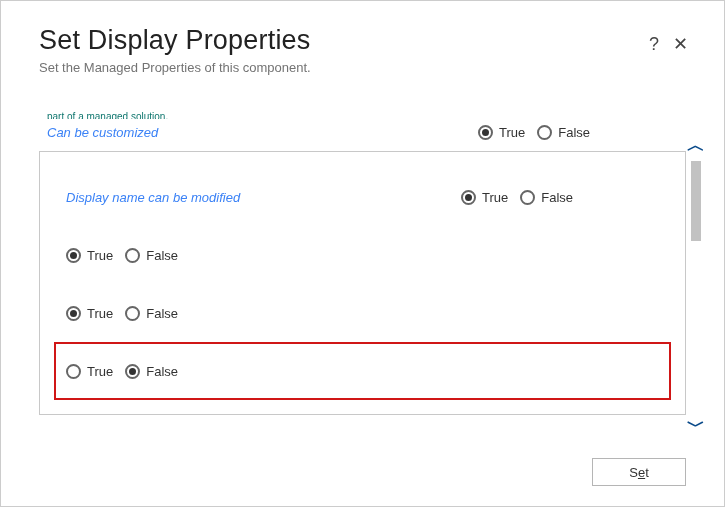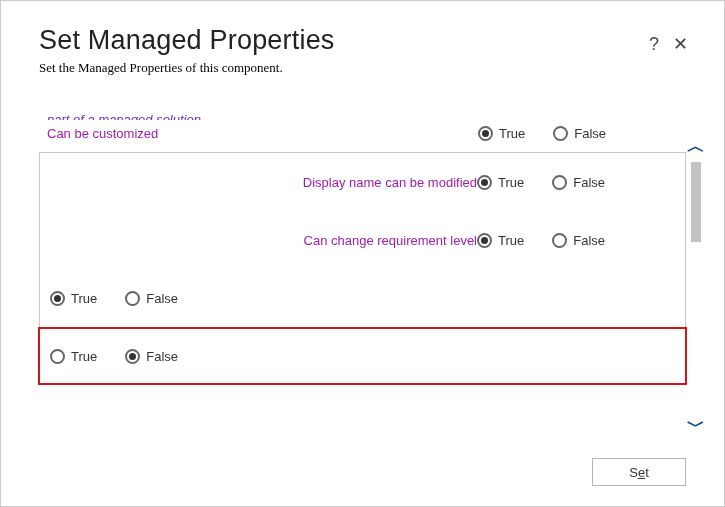--- a/index.html
+++ b/index.html
@@ -29,23 +29,22 @@
   .titles { flex:1; }
   .title {
     font-size: 27px;
     font-weight: 300;
     color: #222;
     margin: 4px 0 4px 0;
     letter-spacing: 0.2px;
   }
   .subtitle {
     font-size: 13px;
-    color: #000000;
+    color: #737373;
     margin-bottom: 30px;
-    font-family: Liberation Serif, serif;
   }
   .header-icons {
     display:flex;
     gap: 14px;
     margin-top: 14px;
     margin-right: -2px;
     color:#444;
   }
   .header-icons span {
     font-size: 18px;
@@ -58,41 +57,41 @@
     position:relative;
     flex:1;
     display:flex;
   }
   .content-area {
     flex:1;
     position:relative;
     padding-top: 6px;
   }
   .truncated-line {
-    color:#6d28d9;
-    font-size:13px;
+    color:#0f766e;
+    font-size:10px;
     padding: 0 0 4px 8px;
     height: 8px;
     overflow:hidden;
-    font-style:italic;
   }
   .row {
     display:flex;
     align-items:center;
     padding: 2px 8px;
     height: 26px;
   }
   .row .lbl {
     flex:1;
-    color:#a21caf;
+    color:#3b82f6;
+    font-style:italic;
   }
   .radios {
     display:flex;
     align-items:center;
-    gap: 28px;
+    gap: 12px;
     width: 200px;
   }
   .radio-opt {
     display:flex;
     align-items:center;
     gap: 6px;
     font-size:13px;
     color:#333;
   }
   .radio {
@@ -107,22 +106,21 @@
   .radio.sel::after {
     content:"";
     width:7px; height:7px;
     background:#333;
     border-radius:50%;
   }
 
   .inner-box {
     border:1px solid #c8c8c8;
     margin: 6px 0 1px 0;
-    padding: 0;
-    text-align: right;
+    padding: 16px;
   }
   .inner-box .row {
     height: 58px;
     padding-left: 10px;
   }
   .highlight-row {
     border:2px solid #d01616;
     margin: 0 -2px -2px -2px;
   }
 
@@ -170,21 +168,21 @@
   }
   .btn .ul { text-decoration: underline; }
 </style>
 </head>
 <body>
 
 <div class="dialog">
 
   <div class="header-row">
     <div class="titles">
-      <div class="title">Set Managed Properties</div>
+      <div class="title">Set Display Properties</div>
       <div class="subtitle">Set the Managed Properties of this component.</div>
     </div>
     <div class="header-icons">
       <span>?</span>
       <span>✕</span>
     </div>
   </div>
 
   <div class="scroll-shell">
     <div class="content-area">
@@ -215,21 +213,20 @@
               <span>True</span>
             </div>
             <div class="radio-opt">
               <span class="radio"></span>
               <span>False</span>
             </div>
           </div>
         </div>
 
         <div class="row">
-          <div class="lbl">Can change requirement level</div>
           <div class="radios">
             <div class="radio-opt">
               <span class="radio sel"></span>
               <span>True</span>
             </div>
             <div class="radio-opt">
               <span class="radio"></span>
               <span>False</span>
             </div>
           </div>

